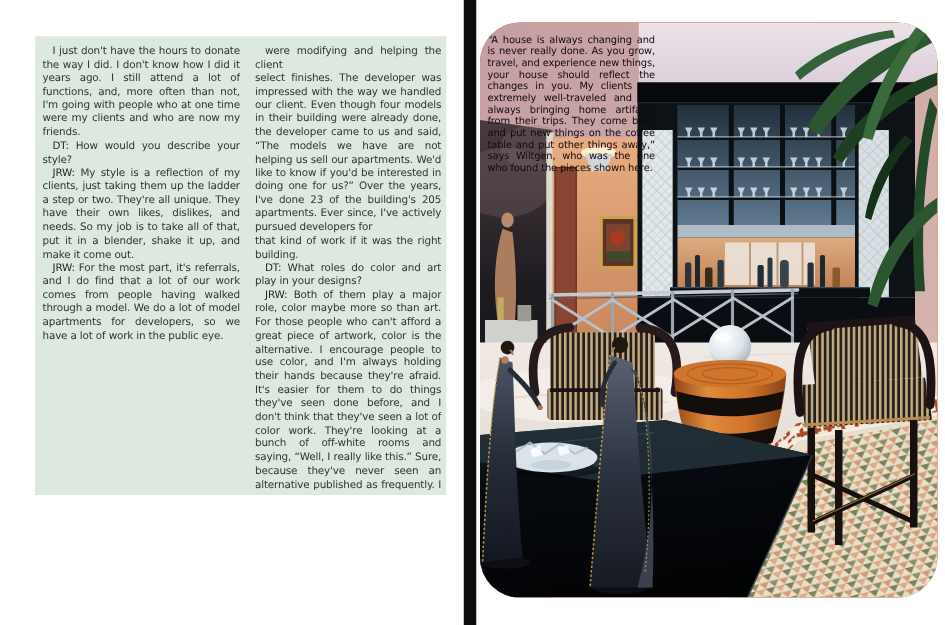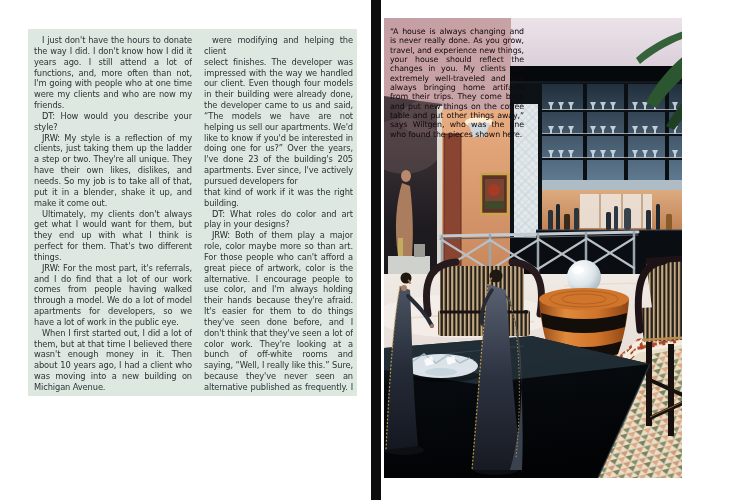--- a/index.html
+++ b/index.html
@@ -18,43 +18,41 @@
     color:var(--body-text,#2f3335);text-align:justify;
   }
   .col1{left:6px;width:158px;}
   .col2{left:176px;width:149px;}
   .col p{margin:0;text-indent:8px;white-space:pre-wrap;}
   .col b{font-weight:normal;color:#1f2324;}
   
   .spine{position:absolute;left:371px;top:0;width:10px;height:500px;background:var(--spine,#0d0d0d);}
   
   .photo{
-    position:absolute;left:384px;top:18px;width:298px;height:460px;
-    overflow:hidden;background:#c2410c;
+    position:absolute;left:384px;top:18px;width:366px;height:460px;
+    overflow:hidden;background:#c2410c;border-radius:32px;
   }
   .photo svg{position:absolute;left:0;top:0;}
   .quote{
     position:absolute;left:6px;top:9px;width:134px;
     font-size:7.9px;line-height:9.35px;letter-spacing:-0.1px;
     color:#130a0e;text-align:justify;z-index:5;
   }
 </style>
 </head>
 <body>
 
 <div class="canvas">
 
   <div class="left-page">
     <div class="col col1">
         <p>I just don't have the hours to donate the way I did. I don't know how I did it years ago. I still attend a lot of functions, and, more often than not, I'm going with people who at one time were my clients and who are now my friends.</p>
         <p><b>DT:</b> How would you describe your style?</p>
         <p><b>JRW:</b> My style is a reflection of my clients, just taking them up the ladder a step or two. They're all unique. They have their own likes, dislikes, and needs. So my job is to take all of that, put it in a blender, shake it up, and make it come out.</p>
-        <p>Ultimately, my clients don't always get what I would want for them, but they end up with what I think is perfect for them. That's two different things.</p>
         <p><b>JRW:</b> For the most part, it's referrals, and I do find that a lot of our work comes from people having walked through a model. We do a lot of model apartments for developers, so we have a lot of work in the public eye.</p>
-        <p>When I first started out, I did a lot of them, but at that time I believed there wasn't enough money in it. Then about 10 years ago, I had a client who was moving into a new building on Michigan Avenue.</p>
       </div>
     <div class="col col2">
         <p>were modifying and helping the client
 select finishes. The developer was impressed with the way we handled our client. Even though four models in their building were already done, the developer came to us and said, “The models we have are not helping us sell our apartments. We'd like to know if you'd be interested in doing one for us?” Over the years, I've done 23 of the building's 205 apartments. Ever since, I've actively pursued developers for
 that kind of work if it was the right building.</p>
         <p><b>DT:</b> What roles do color and art play in your designs?</p>
         <p><b>JRW:</b> Both of them play a major role, color maybe more so than art. For those people who can't afford a great piece of artwork, color is the alternative. I encourage people to use color, and I'm always holding their hands because they're afraid. It's easier for them to do things they've seen done before, and I don't think that they've seen a lot of color work. They're looking at a bunch of off-white rooms and saying, “Well, I really like this.” Sure, because they've never seen an alternative published as frequently. I use color everywhere, even in little rooms. I'm not afraid to put in deep, strong color for the drama,</p>
       </div>
   </div>
 

